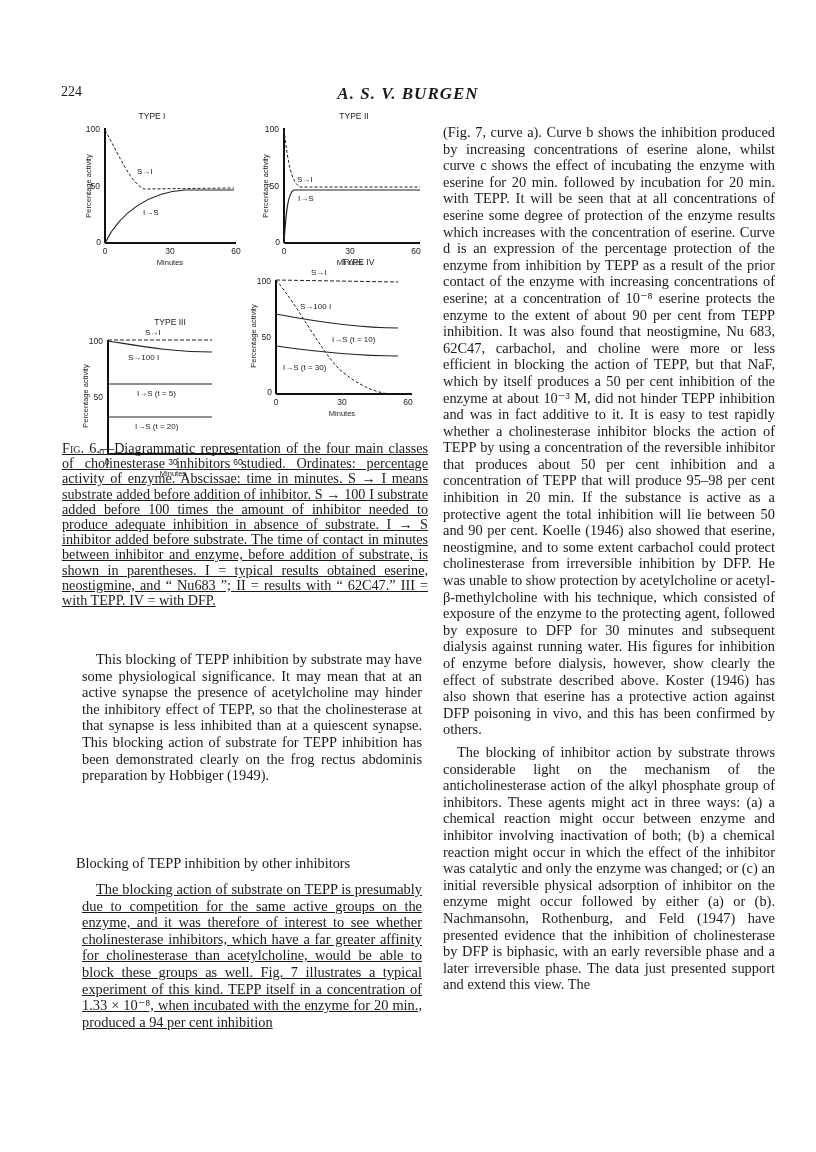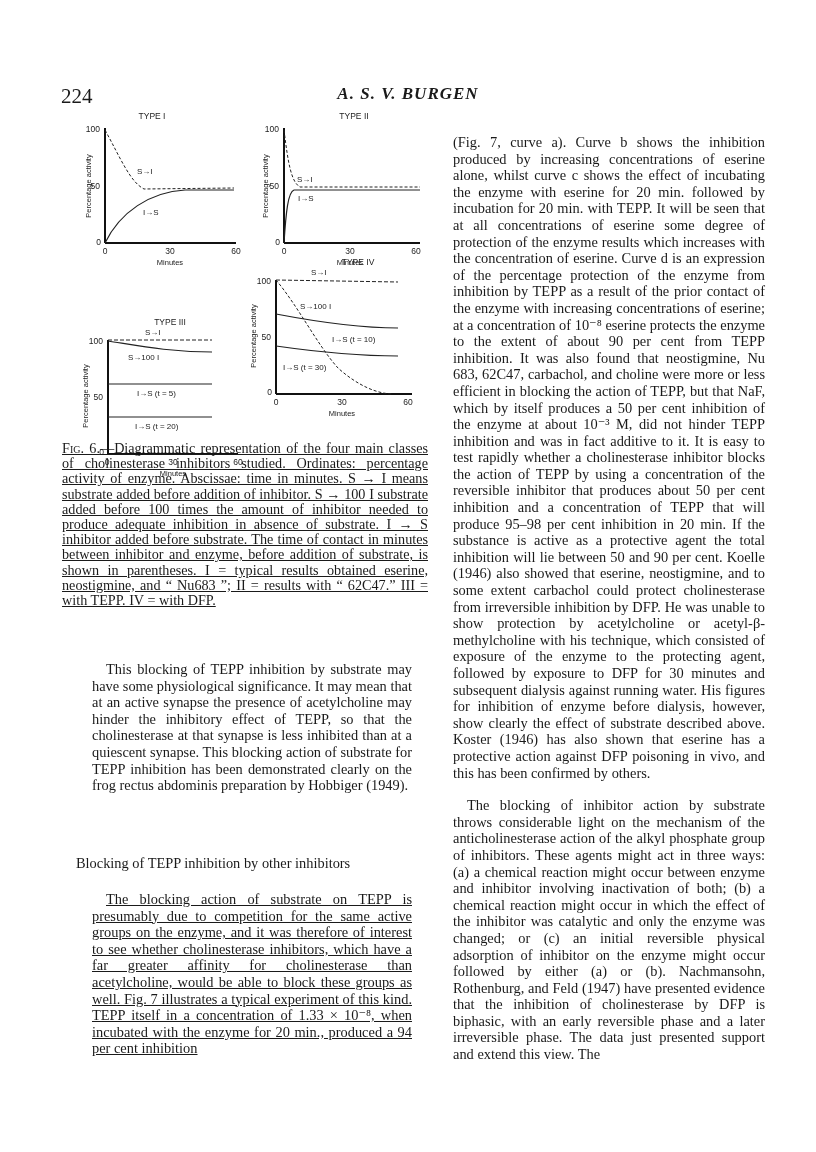--- a/index.html
+++ b/index.html
@@ -1,33 +1,33 @@
 <!DOCTYPE html>
 <html><head>
 <meta charset="utf-8">
 <style>
   html, body { margin: 0; padding: 0; background: #ffffff; }
   body { width: 816px; height: 1152px; position: relative; overflow: hidden;
          font-family: "Liberation Serif", "DejaVu Serif", serif; color: #1a1a1a; }
-  .page-number { position: absolute; left: 61px; top: 84px; font-size: 21px; }
+  .page-number { position: absolute; left: 61px; top: 84px; font-size: 14px; }
   .running-head { position: absolute; left: 0; width: 816px; top: 84px; text-align: center;
                   font-size: 17px; font-style: italic; font-weight: bold; letter-spacing: 1px; }
   .running-head span { }
   .figure { position: absolute; left: 60px; top: 112px; width: 372px; height: 320px; }
   .panel { position: absolute; width: 180px; height: 160px; }
   .panel svg { width: 180px; height: 160px; overflow: visible; }
   .panel text { font-family: "Liberation Sans", "DejaVu Sans", sans-serif; fill: #222; }
   .caption { position: absolute; left: 62px; top: 441px; width: 366px; font-size: 14.2px;
              line-height: 15.2px; text-align: justify; text-decoration: underline; }
   .caption .fig-label { font-variant: small-caps; }
   .col { position: absolute; font-size: 14.4px; line-height: 16.6px; text-align: justify; }
   .col-left-1 { left: 76px; top: 645px; width: 352px; }
   .col-left-2 { left: 76px; top: 875px; width: 352px; text-decoration: underline; }
   .col-right { left: 437px; top: 118px; width: 344px; }
-  .col p { margin: 16px; }
+  .col p { margin: 6px; }
   .col p.ind { text-indent: 14px; }
   .section-heading { position: absolute; left: 76px; top: 855px; width: 352px;
                      font-size: 14.4px; }
 </style>
 </head>
 <body>
 
 <div class="page-number">224</div>
 <div class="running-head"><span>A. S. V. BURGEN</span></div>
 

